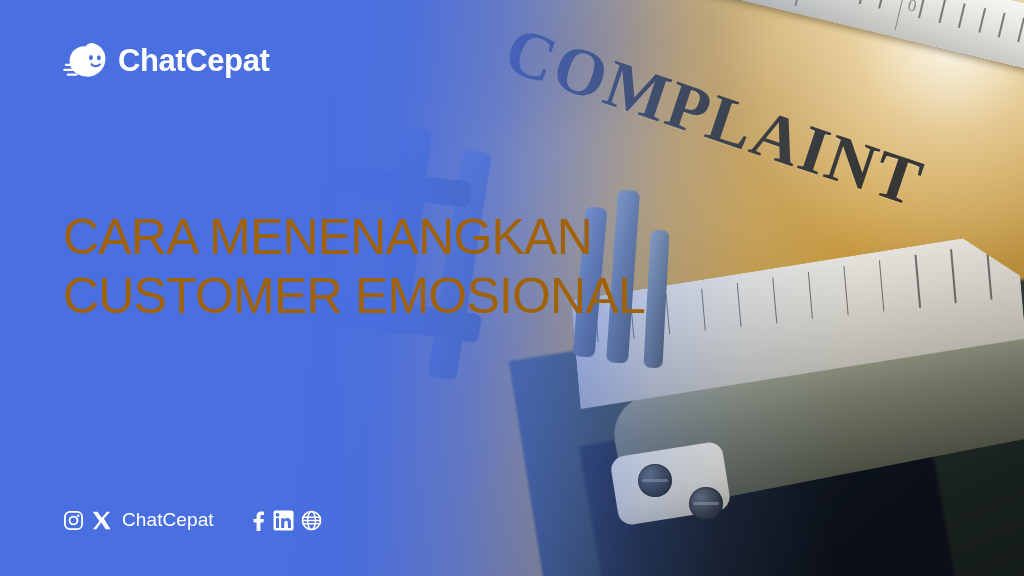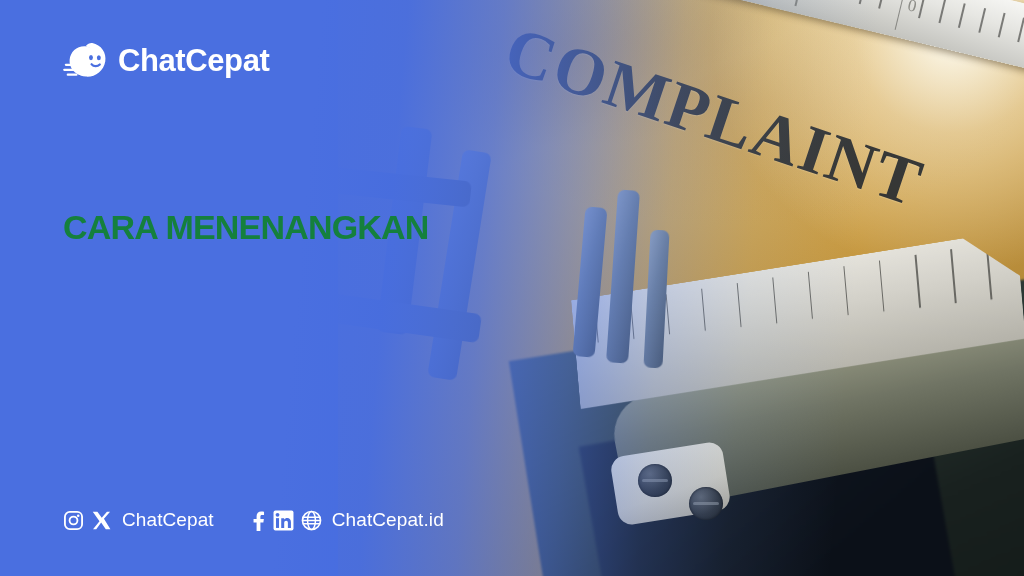--- a/index.html
+++ b/index.html
@@ -73,21 +73,21 @@
   .tint-flat{position:absolute;left:0;top:0;width:33%;height:100%;background:#4a6fe0;}
 
   
   .content{position:absolute;inset:0;}
 
   .logo{position:absolute;left:63px;top:38px;display:flex;align-items:center;gap:9px;}
   .logo-mark{width:46px;height:46px;flex:0 0 auto;}
   .logo-word{font-size:31px;font-weight:700;color:#fff;letter-spacing:-.4px;}
 
   .headline{position:absolute;left:63px;top:208px;width:600px;
-    font-size:34px;font-weight:700;line-height:1.17;color:#15803d;
+    font-size:50px;font-weight:400;line-height:1.17;color:#a16207;
     letter-spacing:-.8px;text-transform:uppercase;}
 
   .subcopy{position:absolute;left:63px;top:333px;width:530px;
     font-size:19.5px;line-height:1.47;color:#fff;font-weight:400;}
 
   .footer{position:absolute;left:63px;top:509px;display:flex;align-items:center;gap:37px;}
   .fgroup{display:flex;align-items:center;gap:7px;}
   .fgroup .label{font-size:19px;color:#fff;margin-left:3px;letter-spacing:.1px;}
   .sicon{width:21px;height:21px;flex:0 0 auto;display:block;}
   .sicon-f{width:15px;}
@@ -166,20 +166,21 @@
           <path d="M3.0 28.0h11.5" stroke="#fff" stroke-width="2.3" stroke-linecap="round"></path>
           <path d="M1.3 33.2h10.2" stroke="#fff" stroke-width="2.3" stroke-linecap="round"></path>
           <path d="M5.0 38.3h9.0" stroke="#fff" stroke-width="2.3" stroke-linecap="round"></path>
         </svg>
       </span>
       <span class="logo-word">ChatCepat</span>
     </div>
 
     <h1 class="headline">
       <span>Cara Menenangkan</span><br>
+      <span>Customer Emosional</span>
     </h1>
 
 
     <div class="footer">
 
       <div class="fgroup">
         <span class="sicon">
           <svg viewBox="0 0 24 24" width="21" height="21" aria-hidden="true">
             <rect x="2.2" y="2.2" width="19.6" height="19.6" rx="5.6" fill="none" stroke="#fff" stroke-width="2.1"></rect>
             <circle cx="12" cy="12" r="4.5" fill="none" stroke="#fff" stroke-width="2.1"></circle>
@@ -211,18 +212,17 @@
                      h-3.5v-5.8c0-1.6-.6-2.5-1.95-2.5-1.4 0-2.25 .95-2.25 2.6v5.7H9.4V9.3z" fill="#4a6fe0"></path>
           </svg>
         </span>
         <span class="sicon">
           <svg viewBox="0 0 24 24" width="21" height="21" aria-hidden="true">
             <circle cx="12" cy="12" r="10.3" fill="none" stroke="#fff" stroke-width="1.9"></circle>
             <ellipse cx="12" cy="12" rx="4.5" ry="10.3" fill="none" stroke="#fff" stroke-width="1.7"></ellipse>
             <path d="M2.0 8.4h20M2.0 15.6h20M1.7 12h20.6" stroke="#fff" stroke-width="1.7"></path>
           </svg>
         </span>
-        <span class="label">ChatCepat.id</span>
       </div>
 
     </div>
   </div>
 </div>
 
 </body></html>

